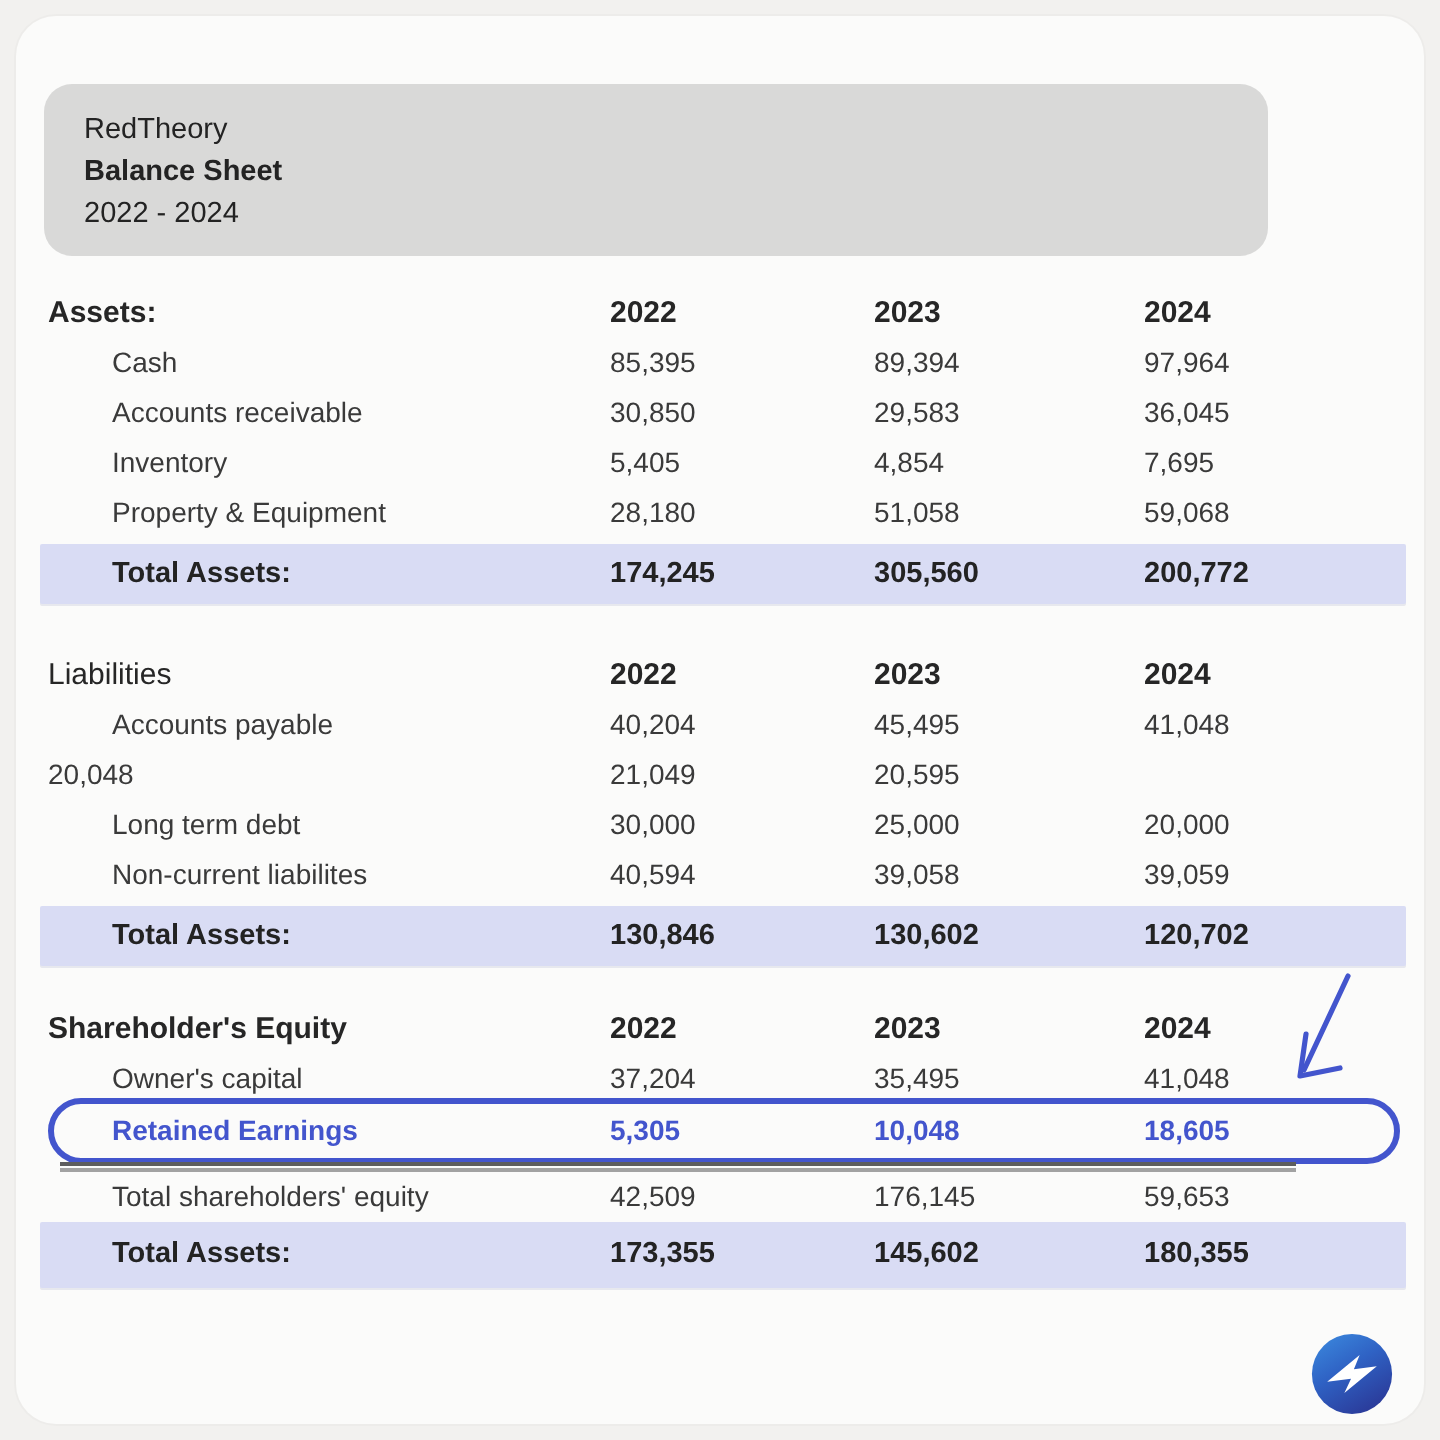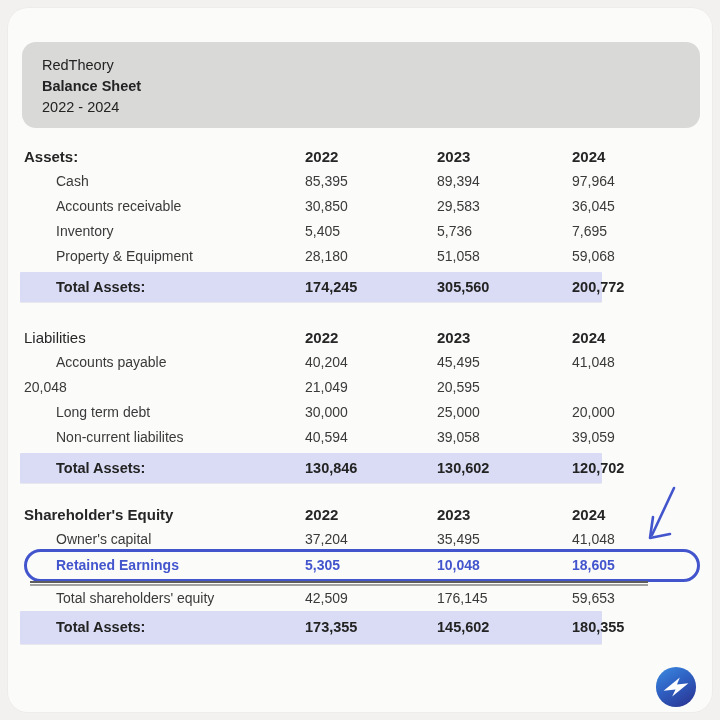--- a/index.html
+++ b/index.html
@@ -10,40 +10,40 @@
     color:#2e2e2e;
     position:relative;
     overflow:hidden;
   }
   .card {
     position:absolute; left:8px; top:8px; width:704px; height:704px;
     background:#fbfbfa; border-radius:20px;
     box-shadow:0 0 0 1px rgba(0,0,0,0.02);
   }
   .header-box {
-    position:absolute; left:14px; top:34px; width:678px; height:86px;
+    position:absolute; left:14px; top:34px; width:612px; height:86px;
     background:#d9d9d8; border-radius:14px;
     padding:13px 20px;
   }
   .header-box .line { font-size:14.5px; line-height:21px; color:#232323; }
   .header-box .line.bold { font-weight:bold; }
 
   .row {
     position:absolute; left:16px; width:676px; height:24px;
     display:grid; grid-template-columns:281px 132px 135px 1fr;
     align-items:center; font-size:14px; color:#3a3a3a;
   }
   .row .c1 { padding-left:0; }
   .row.indent .c1 { padding-left:32px; }
   .row.sec-head { font-weight:bold; font-size:15px; color:#262626; }
   .row.total { font-weight:bold; color:#232323; font-size:14.5px; }
   .row.total .c1 { padding-left:32px; }
 
   .band {
-    position:absolute; left:12px; width:582px; height:30px;
+    position:absolute; left:12px; width:683px; height:30px;
     background:#d9dcf4; border-radius:1px;
     box-shadow:0 1px 0 rgba(60,70,140,0.10);
   }
   .band .row { left:4px; top:3px; }
 
   .oval {
     position:absolute; left:16px; top:541px; width:676px; height:33px;
     border:3px solid #4355cd; border-radius:17px;
     background:transparent; pointer-events:none;
   }
@@ -87,21 +87,21 @@
   </div>
   <div class="row indent" style="top:186px">
     <span class="c1">Accounts receivable</span>
     <span>30,850</span>
     <span>29,583</span>
     <span>36,045</span>
   </div>
   <div class="row indent" style="top:211px">
     <span class="c1">Inventory</span>
     <span>5,405</span>
-    <span>5,736</span>
+    <span>4,854</span>
     <span>7,695</span>
   </div>
   <div class="row indent" style="top:236px">
     <span class="c1">Property &amp; Equipment</span>
     <span>28,180</span>
     <span>51,058</span>
     <span>59,068</span>
   </div>
   <div class="band" style="top:264px">
     <div class="row total">

